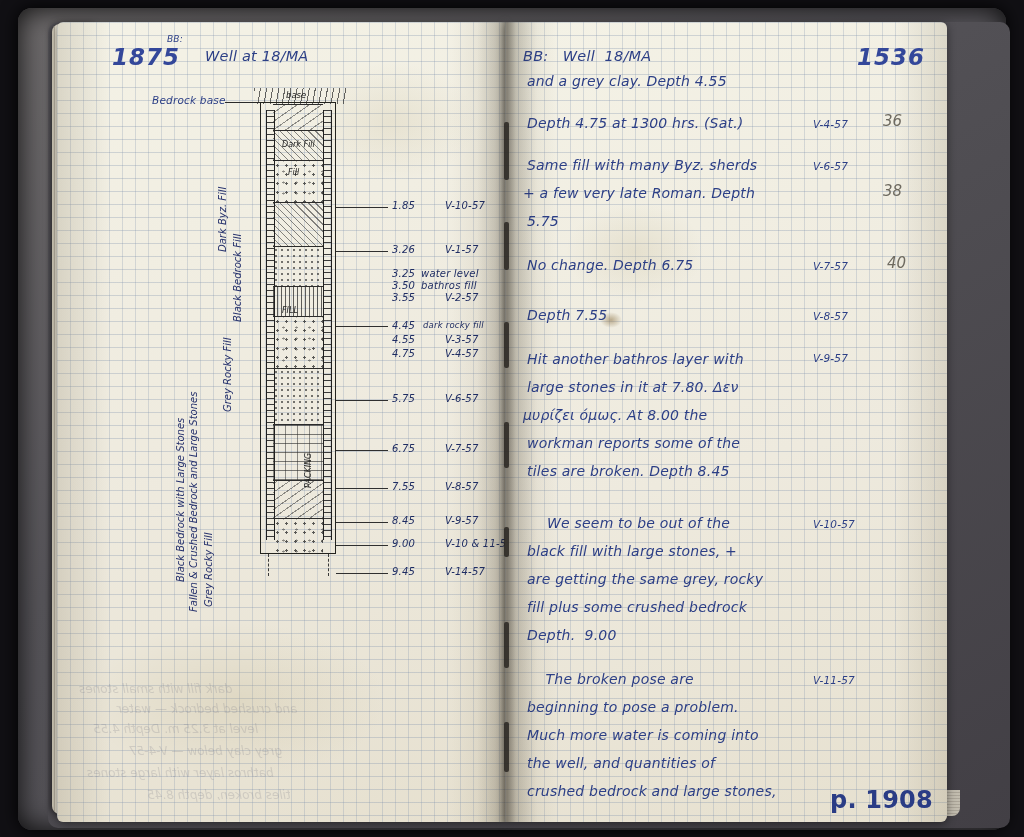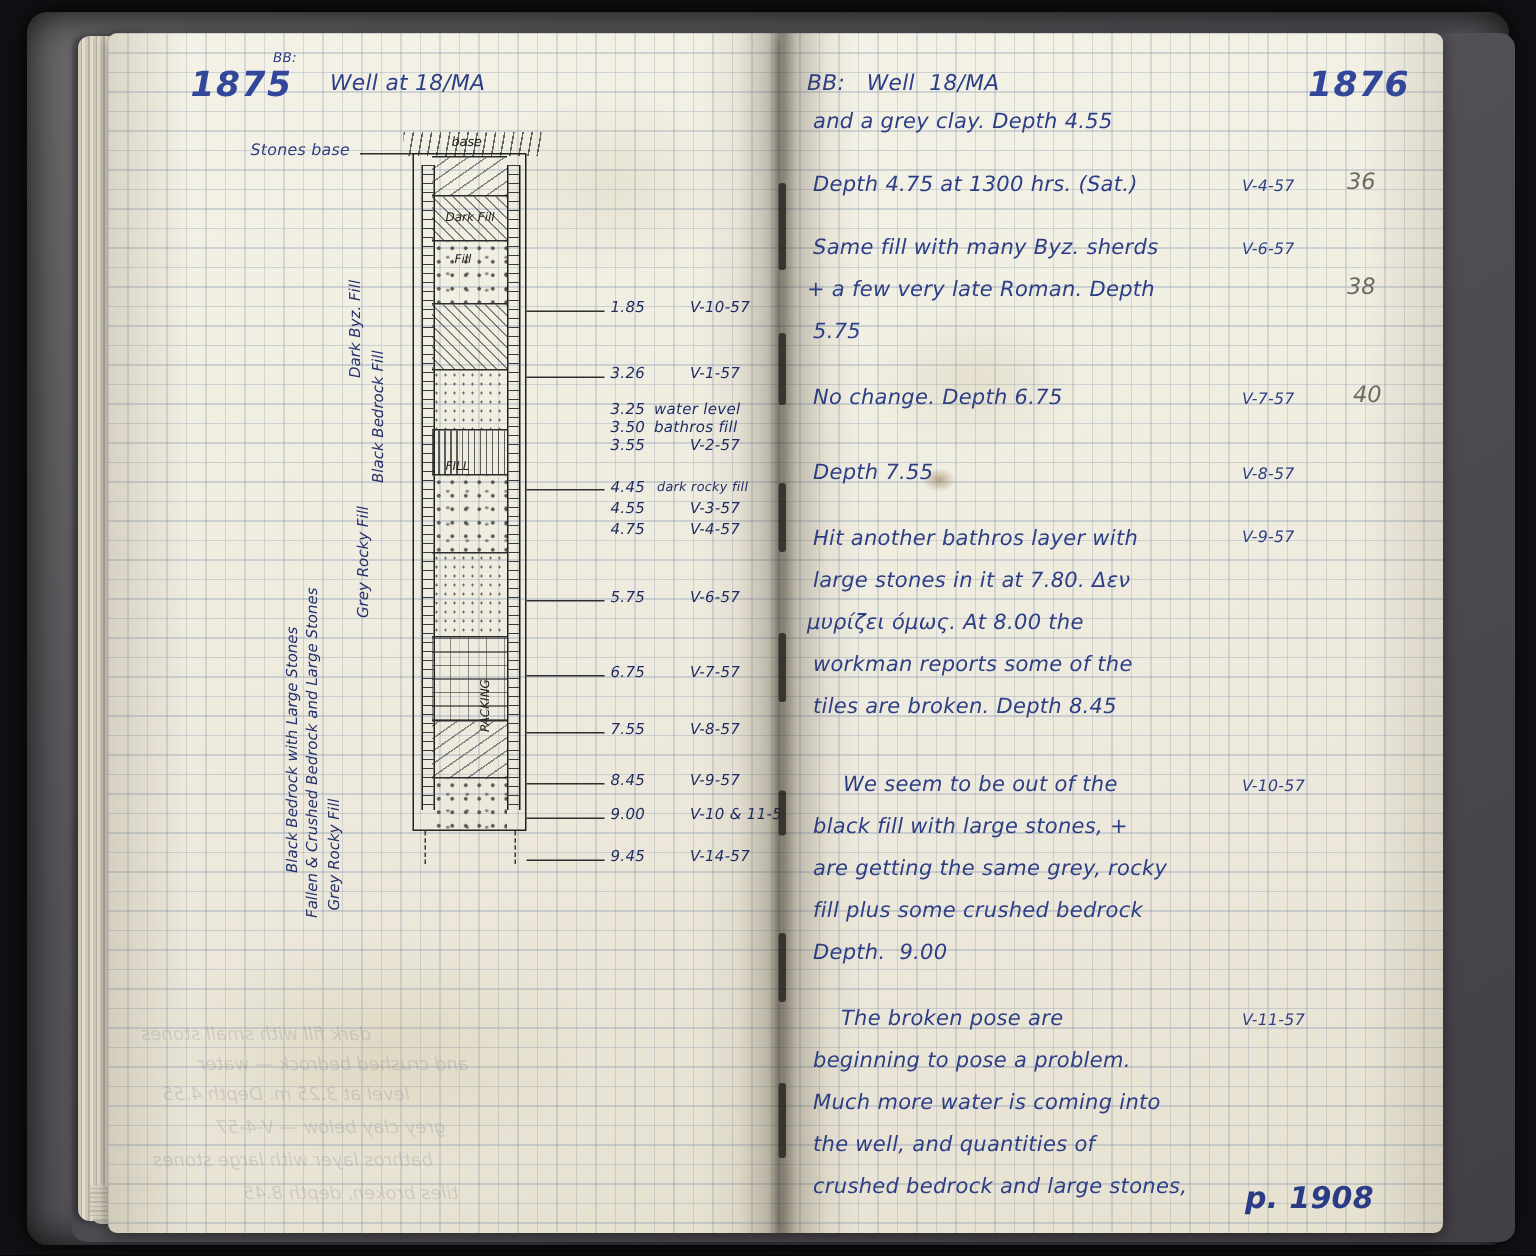--- a/index.html
+++ b/index.html
@@ -59,21 +59,21 @@
       to bottom,
       #d8d2c1 0px, #d8d2c1 2px,
       #bdb6a6 2px, #bdb6a6 3px);
     border-radius: 0 0 8px 8px;
     opacity: .85;
   }
 
   
   .spread {
     position: absolute;
-    left: 72px; top: 22px;
+    left: 57px; top: 22px;
     width: 890px; height: 800px;
     filter: none;
   }
   .page {
     position: absolute;
     top: 0;
     height: 800px;
     background:
       linear-gradient(to right, rgba(140,130,105,0.25), rgba(255,255,255,0) 12%, rgba(255,255,255,0) 88%, rgba(140,130,105,0.22)),
       repeating-linear-gradient(to bottom, rgba(120,140,170,0.30) 0px, rgba(120,140,170,0.30) 1px, rgba(0,0,0,0) 1px, rgba(0,0,0,0) 13px),
@@ -253,21 +253,21 @@
 
     <div class="page left">
 
       <div class="stain" style="left:30px; top:600px; width:300px; height:160px; background:radial-gradient(rgba(180,165,120,0.20), rgba(255,255,255,0) 70%);"></div>
       <div class="stain" style="left:250px; top:40px; width:170px; height:120px; background:radial-gradient(rgba(175,160,115,0.16), rgba(255,255,255,0) 70%);"></div>
 
       <span class="ink tiny" style="left:110px; top:12px;">BB:</span>
       <span class="ink pageno" style="left:55px; top:22px;">1875</span>
       <span class="ink headline" style="left:148px; top:26px;">Well at 18/MA</span>
 
-      <span class="ink small" style="left:95px; top:72px;">Stones base</span>
+      <span class="ink small" style="left:95px; top:72px;">Bedrock base</span>
       <div class="groundline" style="left:168px; top:80px; width:36px;"></div>
 
       <div class="column">
 
         <div class="surface-squiggle"></div>
         <span class="lbl lbl-blk" style="left:26px; top:2px; font-size:8.5px;">base</span>
 
         <div class="col-outline"></div>
         <div class="col-wallL"></div>
         <div class="col-wallR"></div>
@@ -357,21 +357,21 @@
       <div class="bleed" style="left:72px;  top:722px;">grey clay below — V-4-57</div>
       <div class="bleed" style="left:30px;  top:744px;">bathros layer with large stones</div>
       <div class="bleed" style="left:90px;  top:766px;">tiles broken, depth 8.45</div>
     </div>
 
     <div class="page right">
 
       <div class="stain" style="left:60px; top:180px; width:140px; height:100px; background:radial-gradient(rgba(175,160,115,0.18), rgba(255,255,255,0) 70%);"></div>
       <div class="stain" style="left:95px; top:290px; width:22px; height:16px; background:radial-gradient(rgba(140,115,70,0.55), rgba(255,255,255,0) 70%);"></div>
 
-      <span class="ink pageno" style="left:352px; top:22px;">1876</span>
+      <span class="ink pageno" style="left:352px; top:22px;">1536</span>
       <span class="ink headline" style="left:18px; top:26px;">BB:   Well  18/MA</span>
 
       <span class="ink body-line" style="left:22px; top:52px;">and a grey clay. Depth 4.55</span>
 
       <span class="ink body-line" style="left:22px; top:94px;">Depth 4.75 at 1300 hrs. (Sat.)</span>
       <span class="ink small" style="left:308px; top:96px;">V-4-57</span>
       <span class="pencil" style="position:absolute; left:378px; top:90px; font-size:15px;">36</span>
 
       <span class="ink body-line" style="left:22px; top:136px;">Same fill with many Byz. sherds</span>
       <span class="ink body-line" style="left:18px; top:164px;">+ a few very late Roman. Depth</span>
@@ -411,14 +411,14 @@
     <div class="gutter"></div>
     <div class="stitch" style="top:100px;  height:58px;"></div>
     <div class="stitch" style="top:200px;  height:48px;"></div>
     <div class="stitch" style="top:300px;  height:46px;"></div>
     <div class="stitch" style="top:400px;  height:46px;"></div>
     <div class="stitch" style="top:505px;  height:30px;"></div>
     <div class="stitch" style="top:600px;  height:46px;"></div>
     <div class="stitch" style="top:700px;  height:50px;"></div>
   </div>
 
-  <span class="ink" style="left:830px; top:786px; font-size:20px; font-style:italic; font-weight:bold; color:#2a3c85;">p. 1908</span>
+  <span class="ink" style="left:830px; top:786px; font-size:24px; font-weight:bold; color:#2a3c85;">p. 1908</span>
 </div>
 
 </body></html>

